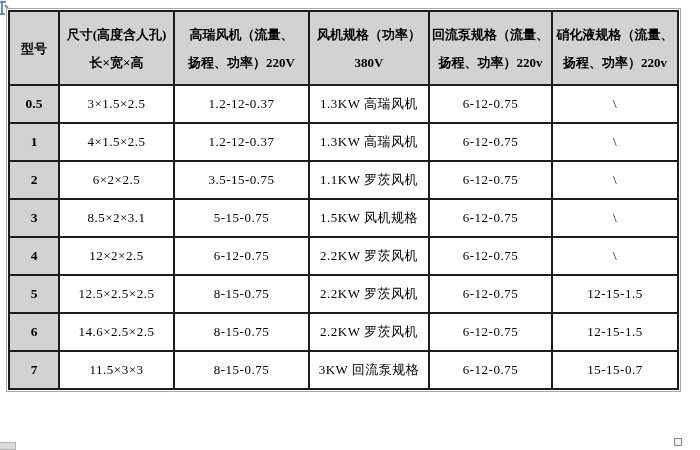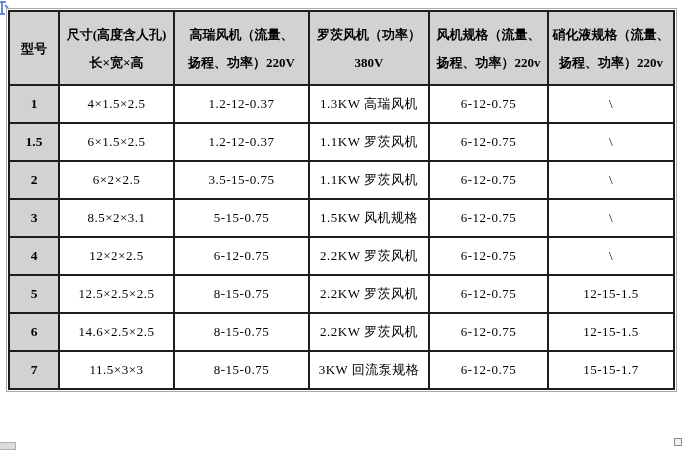--- a/index.html
+++ b/index.html
@@ -80,52 +80,52 @@
           </div>
         </th>
         <th>
           <div class="hcell">
             <span class="hline">高瑞风机（流量、</span>
             <span class="hline">扬程、功率）220V</span>
           </div>
         </th>
         <th>
           <div class="hcell">
-            <span class="hline">罗茨风机（功率）</span>
+            <span class="hline">风机规格（功率）</span>
             <span class="hline">380V</span>
           </div>
         </th>
         <th>
           <div class="hcell">
-            <span class="hline">风机规格（流量、</span>
+            <span class="hline">回流泵规格（流量、</span>
             <span class="hline">扬程、功率）220v</span>
           </div>
         </th>
         <th>
           <div class="hcell">
             <span class="hline">硝化液规格（流量、</span>
             <span class="hline">扬程、功率）220v</span>
           </div>
         </th>
       </tr>
     </thead>
   <tbody id="body-rows">
       <tr>
-        <td class="model-cell">1</td>
-        <td>4×1.5×2.5</td>
+        <td class="model-cell">0.5</td>
+        <td>3×1.5×2.5</td>
         <td>1.2-12-0.37</td>
         <td class="fan-red">1.3KW 高瑞风机</td>
         <td>6-12-0.75</td>
         <td>\</td>
       </tr>
       <tr>
-        <td class="model-cell">1.5</td>
-        <td>6×1.5×2.5</td>
+        <td class="model-cell">1</td>
+        <td>4×1.5×2.5</td>
         <td>1.2-12-0.37</td>
-        <td>1.1KW 罗茨风机</td>
+        <td class="fan-red">1.3KW 高瑞风机</td>
         <td>6-12-0.75</td>
         <td>\</td>
       </tr>
       <tr>
         <td class="model-cell">2</td>
         <td>6×2×2.5</td>
         <td>3.5-15-0.75</td>
         <td>1.1KW 罗茨风机</td>
         <td>6-12-0.75</td>
         <td>\</td>
@@ -161,19 +161,19 @@
         <td>2.2KW 罗茨风机</td>
         <td>6-12-0.75</td>
         <td>12-15-1.5</td>
       </tr>
       <tr>
         <td class="model-cell">7</td>
         <td>11.5×3×3</td>
         <td>8-15-0.75</td>
         <td>3KW 回流泵规格</td>
         <td>6-12-0.75</td>
-        <td>15-15-1.7</td>
+        <td>15-15-0.7</td>
       </tr>
     </tbody>
 </table>
 
 <span class="handle-br"></span>
 <span class="handle-bl"></span>
 
 </body></html>

